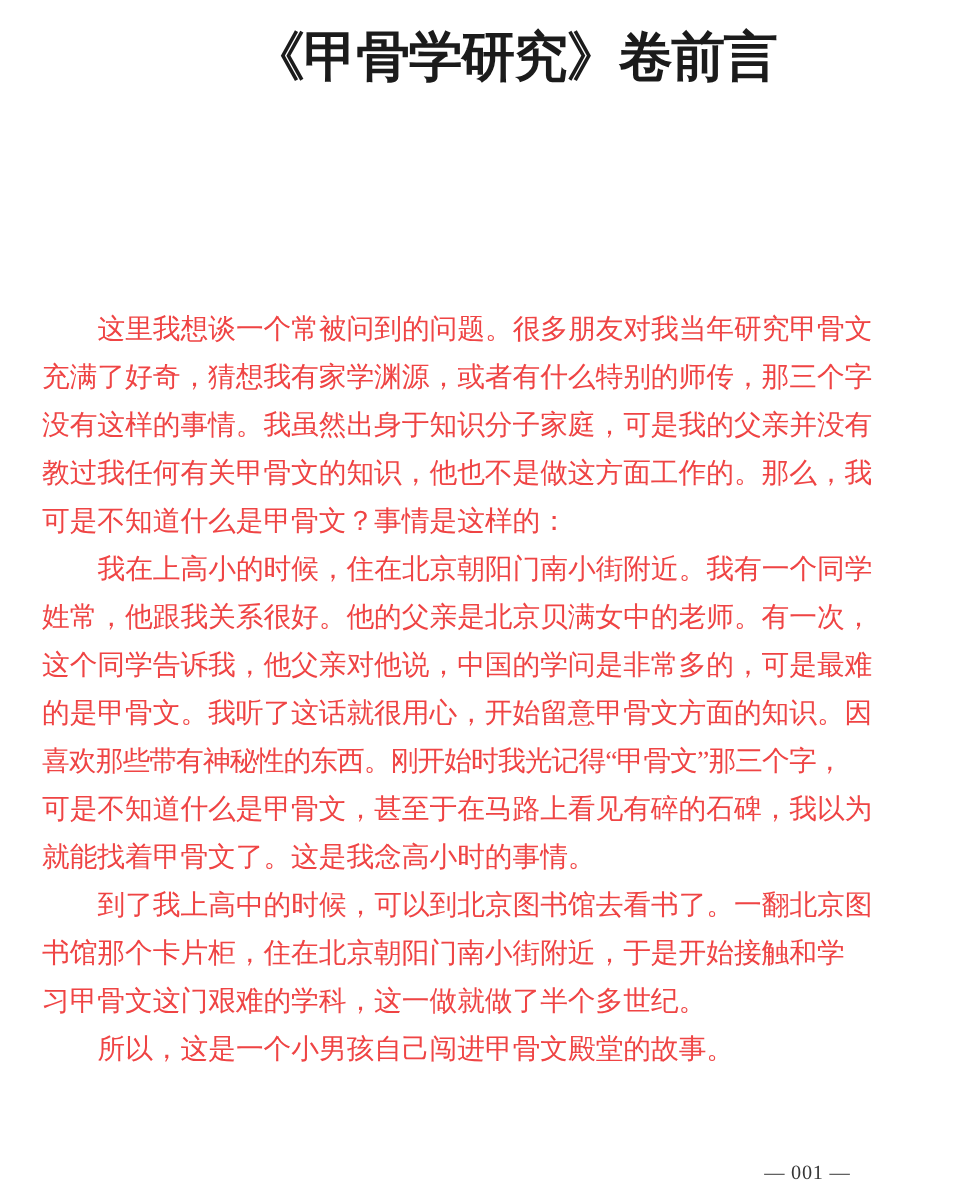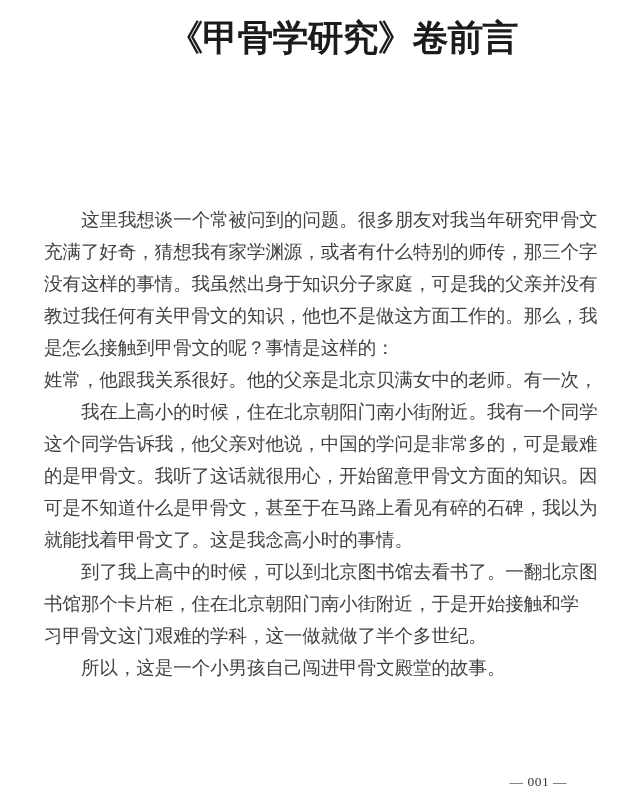--- a/index.html
+++ b/index.html
@@ -16,24 +16,24 @@
     margin:0;
     text-align:center;
     font-size:36px;
     font-weight:bold;
     letter-spacing:-1px;
     color:#1b1b1b;
     padding-left:44px;
   }
   .body {
     position:absolute;
-    top:204px; left:44px;
+    top:204px; left:28px;
     width:556px;
     font-size:18.5px;
-    color:#404040;
+    color:#ef4444;
   }
   .para { margin:0; padding:0; }
   .line {
     height:32px;
     line-height:32px;
     white-space:nowrap;
     letter-spacing:-0.05px;
   }
   .indent { text-indent:37px; }
   .tight { letter-spacing:-0.62px; }
@@ -53,28 +53,29 @@
 
   <h1 class="title">《甲骨学研究》卷前言</h1>
 
   <main class="body">
 
     <div class="para">
       <div class="line indent">这里我想谈一个常被问到的问题。很多朋友对我当年研究甲骨文</div>
       <div class="line">充满了好奇，猜想我有家学渊源，或者有什么特别的师传，那三个字</div>
       <div class="line">没有这样的事情。我虽然出身于知识分子家庭，可是我的父亲并没有</div>
       <div class="line">教过我任何有关甲骨文的知识，他也不是做这方面工作的。那么，我</div>
-      <div class="line">是怎么接触到甲骨文的呢？事情是这样的：</div>
+      <div class="line">可是不知道什么是甲骨文？事情是这样的：</div>
     </div>
 
     <div class="para">
+      <div class="line indent">我在上高小的时候，住在北京朝阳门南小街附近。我有一个同学</div>
       <div class="line">姓常，他跟我关系很好。他的父亲是北京贝满女中的老师。有一次，</div>
-      <div class="line indent">我在上高小的时候，住在北京朝阳门南小街附近。我有一个同学</div>
       <div class="line">这个同学告诉我，他父亲对他说，中国的学问是非常多的，可是最难</div>
       <div class="line">的是甲骨文。我听了这话就很用心，开始留意甲骨文方面的知识。因</div>
+      <div class="line tight">喜欢那些带有神秘性的东西。刚开始时我光记得“甲骨文”那三个字，</div>
       <div class="line">可是不知道什么是甲骨文，甚至于在马路上看见有碎的石碑，我以为</div>
       <div class="line">就能找着甲骨文了。这是我念高小时的事情。</div>
     </div>
 
     <div class="para">
       <div class="line indent">到了我上高中的时候，可以到北京图书馆去看书了。一翻北京图</div>
       <div class="line">书馆那个卡片柜，住在北京朝阳门南小街附近，于是开始接触和学</div>
       <div class="line">习甲骨文这门艰难的学科，这一做就做了半个多世纪。</div>
     </div>
 

